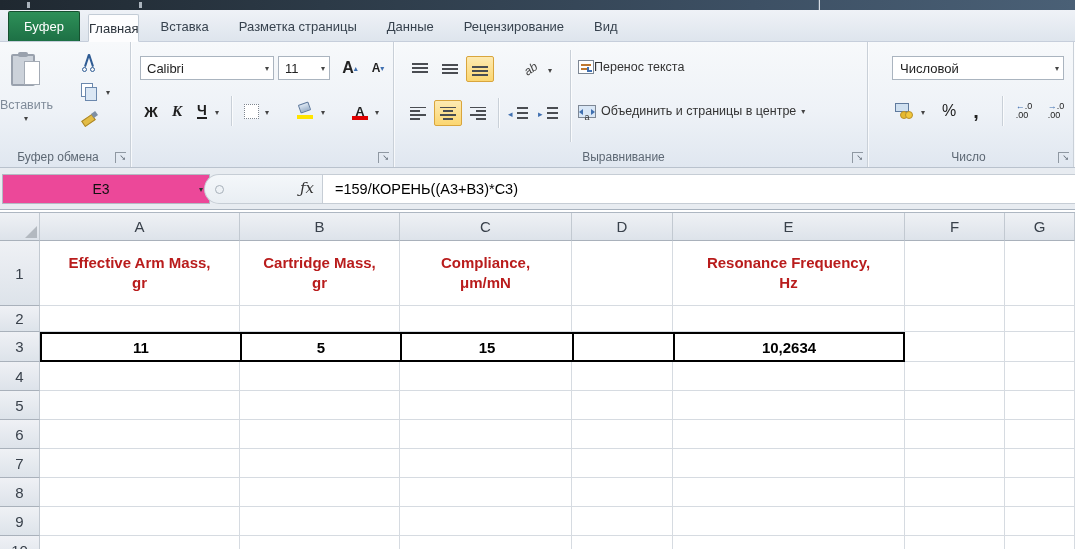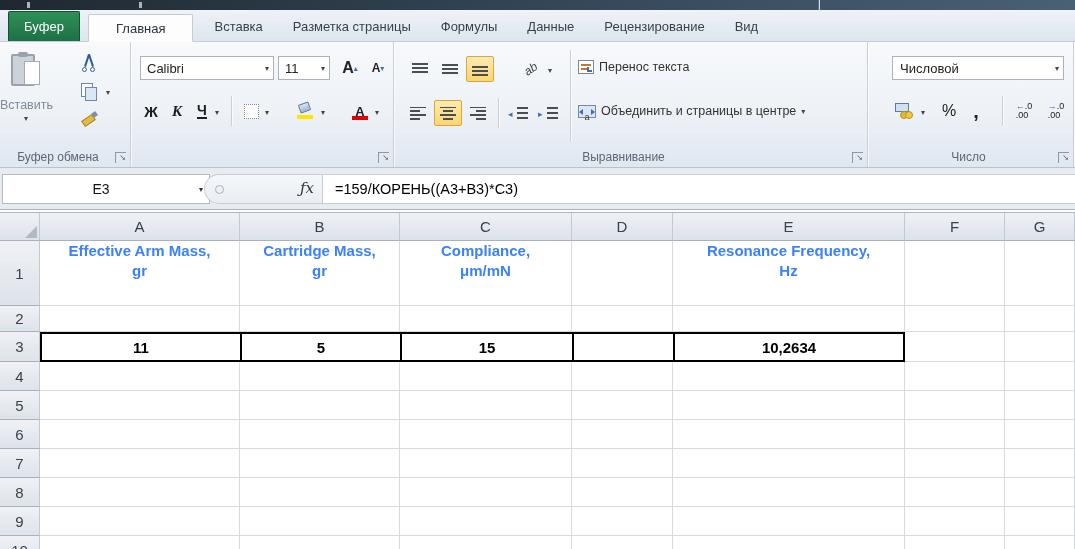--- a/index.html
+++ b/index.html
@@ -16,21 +16,21 @@
 
   
   #tabrow { left:0; top:10px; width:1075px; height:32px;
     background:linear-gradient(#eff2f7,#dee5ed); border-bottom:1px solid #c6cedb;
     display:flex; align-items:flex-end; }
   .tab { height:28px; line-height:28px; padding:0 15px; font-size:13px; color:#37424e; white-space:nowrap; }
   .tab-file { margin-left:8px; width:72px; height:30px; line-height:30px; text-align:center;
     color:#fff; background:linear-gradient(#2e9058,#1d7045);
     border:1px solid #16502f; border-bottom:none; border-radius:2px 2px 0 0; padding:0; }
   .tab-active { background:#fdfdfe; border:1px solid #c3ccd6; border-bottom:1px solid #fdfdfe;
-    border-radius:2px 2px 0 0; margin:0 6px -1px 8px; padding:0 27px; color:#2b333c; }
+    border-radius:2px 2px 0 0; margin:0 6px -1px 8px; padding:0 0; color:#2b333c; }
 
   
   #ribbon { left:0; top:42px; width:1075px; height:126px;
     background:linear-gradient(#f7f9fb 0%, #eef2f7 55%, #e0e7f0 100%);
     border-bottom:1px solid #b9c2cd; }
   .rgroup { position:absolute; top:0; height:125px; border-right:1px solid #c9d0d8;
     box-shadow:1px 0 0 rgba(255,255,255,.7); }
   .glabel { position:absolute; bottom:3px; left:0; right:14px; text-align:center;
     font-size:12px; color:#5d6874; white-space:nowrap; }
   .dlaunch { position:absolute; bottom:4px; right:4px; width:11px; height:11px;
@@ -121,21 +121,21 @@
     background:#e6b92e; border:1px solid #b8902a; border-radius:50%; }
   .pct { font-size:16px; color:#222; }
   .comma { font-size:20px; font-weight:bold; color:#222; line-height:10px; }
   .dec-btn { font-size:9px; line-height:9px; color:#222; text-align:left; white-space:nowrap; }
   .dec-btn .arr { color:#3f6fb0; }
   .vsep { position:absolute; width:1px; background:#c9d0d8; box-shadow:1px 0 0 rgba(255,255,255,.7); }
 
   
   #fbar { left:0; top:168px; width:1075px; height:42px; background:#e8ecf1;
     border-bottom:1px solid #a9b3bf; }
-  #namebox { position:absolute; left:2px; top:6px; width:208px; height:30px; background:#ffffff;
+  #namebox { position:absolute; left:2px; top:6px; width:208px; height:30px; background:#ec4899;
     border:1px solid #b3bac3; display:flex; align-items:center; }
   #namebox .val { flex:1; text-align:center; font-size:14px; color:#111; }
   #namebox .dd { padding-right:6px; color:#333; }
   #fbar .pill { position:absolute; left:204px; top:6px; width:118px; height:30px;
     background:linear-gradient(#f4f7fa,#e9eef3); border:1px solid #c6cdd5; border-right:none;
     border-radius:15px 0 0 15px; }
   #fbar .pill .circle { position:absolute; left:10px; top:10px; width:9px; height:9px;
     border:1px solid #a7b0b9; background:#eef2f6; border-radius:50%; }
   #fbar .pill .fx { position:absolute; right:8px; top:4px; font-family:"DejaVu Serif",serif;
     font-style:italic; font-size:15px; color:#333; }
@@ -146,22 +146,22 @@
   
   #grid { left:0; top:212px; width:1075px; height:337px; overflow:hidden; border-top:1px solid #aeb7c2; }
   .grow-r { display:flex; }
   .gcell { border-right:1px solid #d6dbe1; border-bottom:1px solid #d6dbe1; background:#fff;
     overflow:hidden; }
   .hcell { background:linear-gradient(#eff1f5,#dde3ea); border-right:1px solid #c2c9d1;
     border-bottom:1px solid #a9b1bb; color:#39414b; font-size:15px;
     display:flex; align-items:center; justify-content:center; }
   .w0{width:40px} .wA{width:200px} .wB{width:160px} .wC{width:172px} .wD{width:101px}
   .wE{width:232px} .wF{width:100px} .wG{width:70px}
-  .th { font-weight:bold; font-size:15px; color:#3b82f6; display:flex; flex-direction:column;
-    justify-content:flex-start; align-items:center; line-height:20px; text-align:center; }
+  .th { font-weight:bold; font-size:15px; color:#b91c1c; display:flex; flex-direction:column;
+    justify-content:center; align-items:center; line-height:20px; text-align:center; }
   .td { font-weight:bold; font-size:15px; color:#000; display:flex; align-items:center; justify-content:center; }
   .bb { border-top:2px solid #000; border-bottom:2px solid #000; border-left:2px solid #000; border-right:none; }
   .bbr { border-right:2px solid #000; }
   #selectall { position:relative; }
   #selectall .tri { position:absolute; right:2px; bottom:2px; width:0; height:0;
     border-left:12px solid transparent; border-bottom:12px solid #b3b9c0; }
 </style>
 </head>
 <body>
 
@@ -171,21 +171,20 @@
     <span class="qat-mark" style="left:27px"></span>
     <span class="qat-mark" style="left:139px"></span>
     <span class="tb-bracket">[</span>
   </div>
 
   <div id="tabrow" class="abs">
     <div class="tab tab-file">Буфер</div>
     <div class="tab tab-active">Главная</div>
     <div class="tab">Вставка</div>
     <div class="tab">Разметка страницы</div>
-    <div class="tab">Формулы</div>
     <div class="tab">Данные</div>
     <div class="tab">Рецензирование</div>
     <div class="tab">Вид</div>
   </div>
 
   <div id="ribbon" class="abs">
 
     <div class="rgroup" style="left:0;width:131px">
       <div class="abs" style="left:0;top:8px;width:52px;height:92px;text-align:center">
         <div class="paste-icon" style="margin:2px auto 0">
@@ -321,21 +320,21 @@
             <span class="bars"></span>
         </span>
       </div>
       <div class="abs btnbox" style="left:140px;top:58px;width:28px;height:26px">
         <span class="ind-icon">
           <span class="arr">▸</span>
             <span class="bars"></span>
         </span>
       </div>
       <div class="vsep" style="left:176px;top:8px;height:92px"></div>
-      <div class="abs" style="left:184px;top:18px;display:flex;align-items:center;gap:5px">
+      <div class="abs" style="left:184px;top:18px;display:flex;align-items:center;">
         <span class="wrap-icon">
           <i class="l1"></i>
             <i class="l2"></i>
             <span class="ret"></span>
         </span>
         <span class="ribbon-txt">Перенос текста</span>
       </div>
       <div class="abs" style="left:184px;top:62px;display:flex;align-items:center;gap:5px">
         <span class="merge-icon">
           <span class="t1"></span>

